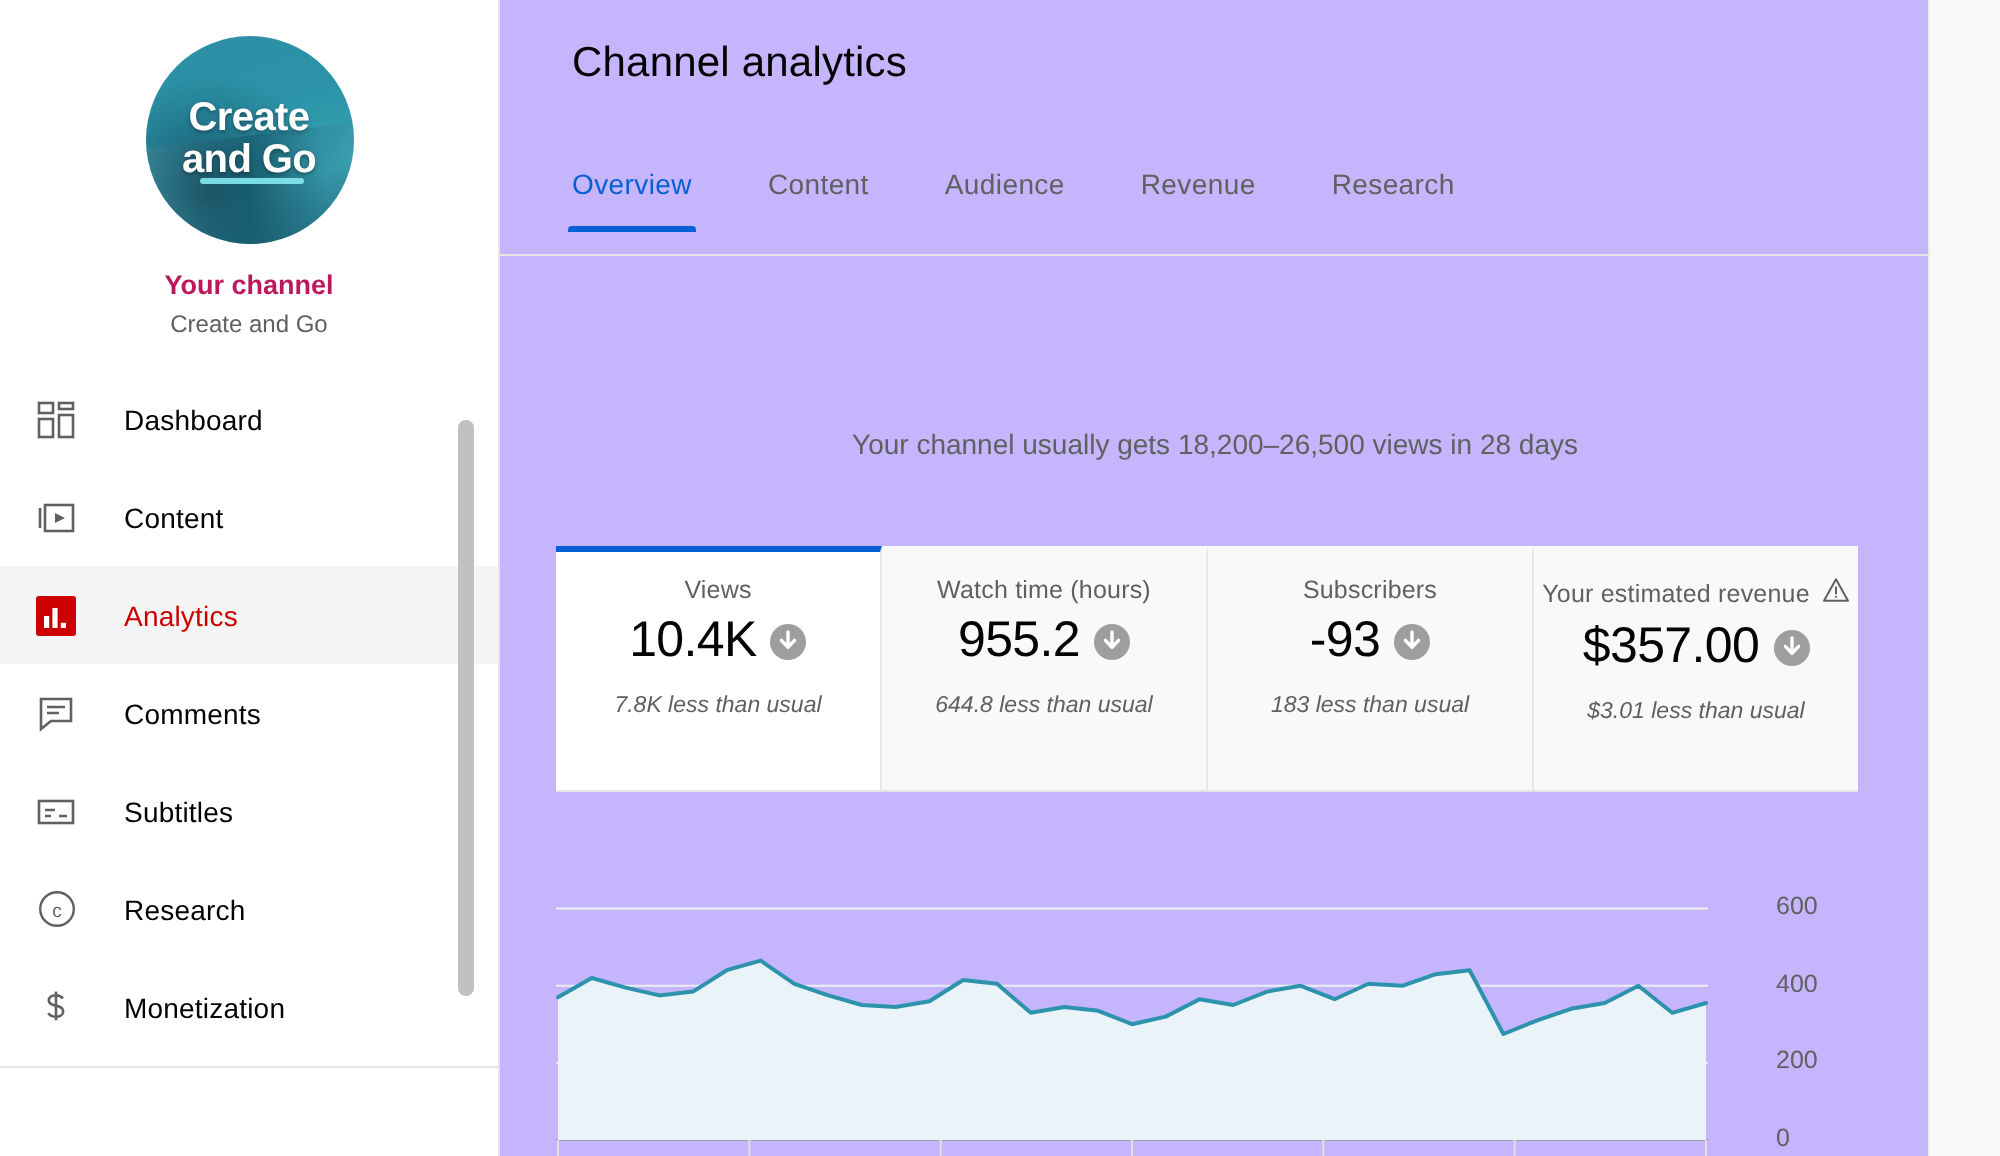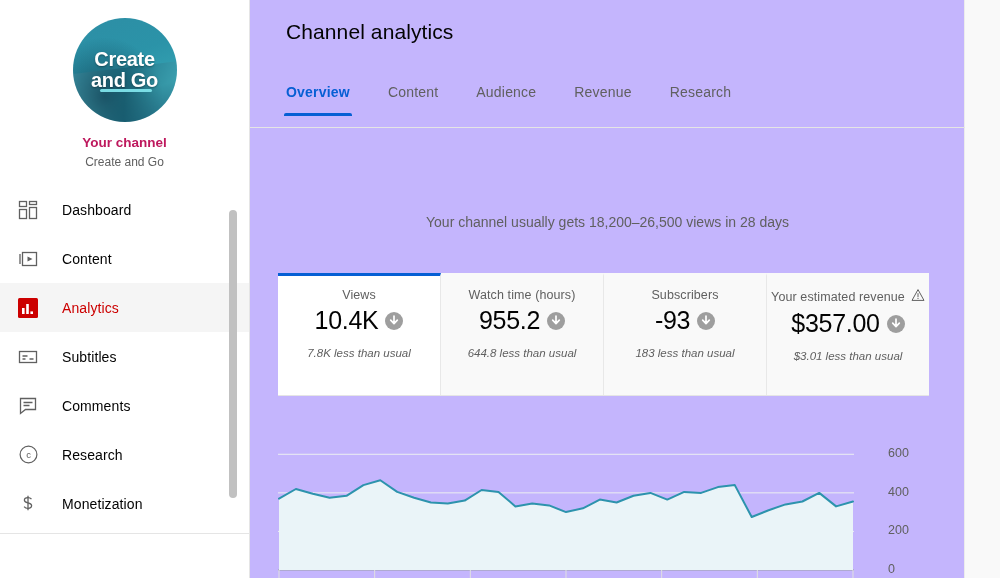--- a/index.html
+++ b/index.html
@@ -92,21 +92,21 @@
   .tabs {
     position: absolute; left: 36px; top: 84px;
     display: flex; align-items: flex-start;
   }
   .tab {
     position: relative;
     font-size: 14px; color: #606060;
     padding: 0 0 16px 0; margin-right: 38px;
     cursor: pointer; letter-spacing: .2px;
   }
-  .tab.active { color: #065fd4; font-weight: bold; }
+  .tab.active { color: #065fd4; font-weight: normal; }
   .tab.active::after {
     content:""; position:absolute; left:-2px; right:-2px; bottom:0;
     height: 3px; background: #065fd4; border-radius: 2px 2px 0 0;
   }
   .tabs-rule { position: absolute; left: 0; top: 127px; width: 715px; height: 1px; background: #e5e5e5; }
 
   .headline {
     position: absolute; left: 0; top: 158px; width: 715px;
     text-align: center;
     font-size: 26px; font-weight: bold; color: #030303;
@@ -204,35 +204,35 @@
             <rect x="9.2" y="7" width="2.6" height="10" fill="#ffffff"></rect>
             <rect x="13.4" y="14.4" width="2.6" height="2.6" fill="#ffffff"></rect>
           </svg>
         </span>
         <span class="nav-label">Analytics</span>
       </div>
 
       <div class="nav-item">
         <span class="nav-ico">
           <svg width="20" height="20" viewBox="0 0 20 20" fill="none" stroke="#606060" stroke-width="1.3">
+            <path d="M2.5 2.5h15v11h-10l-5 4z"></path>
+            <path d="M5.5 6.5h9M5.5 9.5h6"></path>
+          </svg>
+        </span>
+        <span class="nav-label">Comments</span>
+      </div>
+
+      <div class="nav-item">
+        <span class="nav-ico">
+          <svg width="20" height="20" viewBox="0 0 20 20" fill="none" stroke="#606060" stroke-width="1.3">
             <rect x="1.5" y="4.5" width="17" height="11"></rect>
             <path d="M4.5 9h5M4.5 12h3M11.5 12h4"></path>
           </svg>
         </span>
         <span class="nav-label">Subtitles</span>
-      </div>
-
-      <div class="nav-item">
-        <span class="nav-ico">
-          <svg width="20" height="20" viewBox="0 0 20 20" fill="none" stroke="#606060" stroke-width="1.3">
-            <path d="M2.5 2.5h15v11h-10l-5 4z"></path>
-            <path d="M5.5 6.5h9M5.5 9.5h6"></path>
-          </svg>
-        </span>
-        <span class="nav-label">Comments</span>
       </div>
 
       <div class="nav-item">
         <span class="nav-ico">
           <svg width="21" height="21" viewBox="0 0 21 21" fill="none" stroke="#606060" stroke-width="1.2">
             <circle cx="10.5" cy="10.5" r="8.4"></circle>
             <text x="10.5" y="14.4" font-size="9.5" fill="#606060" stroke="none" text-anchor="middle" font-family="Liberation Sans, sans-serif">c</text>
           </svg>
         </span>
         <span class="nav-label">Research</span>

